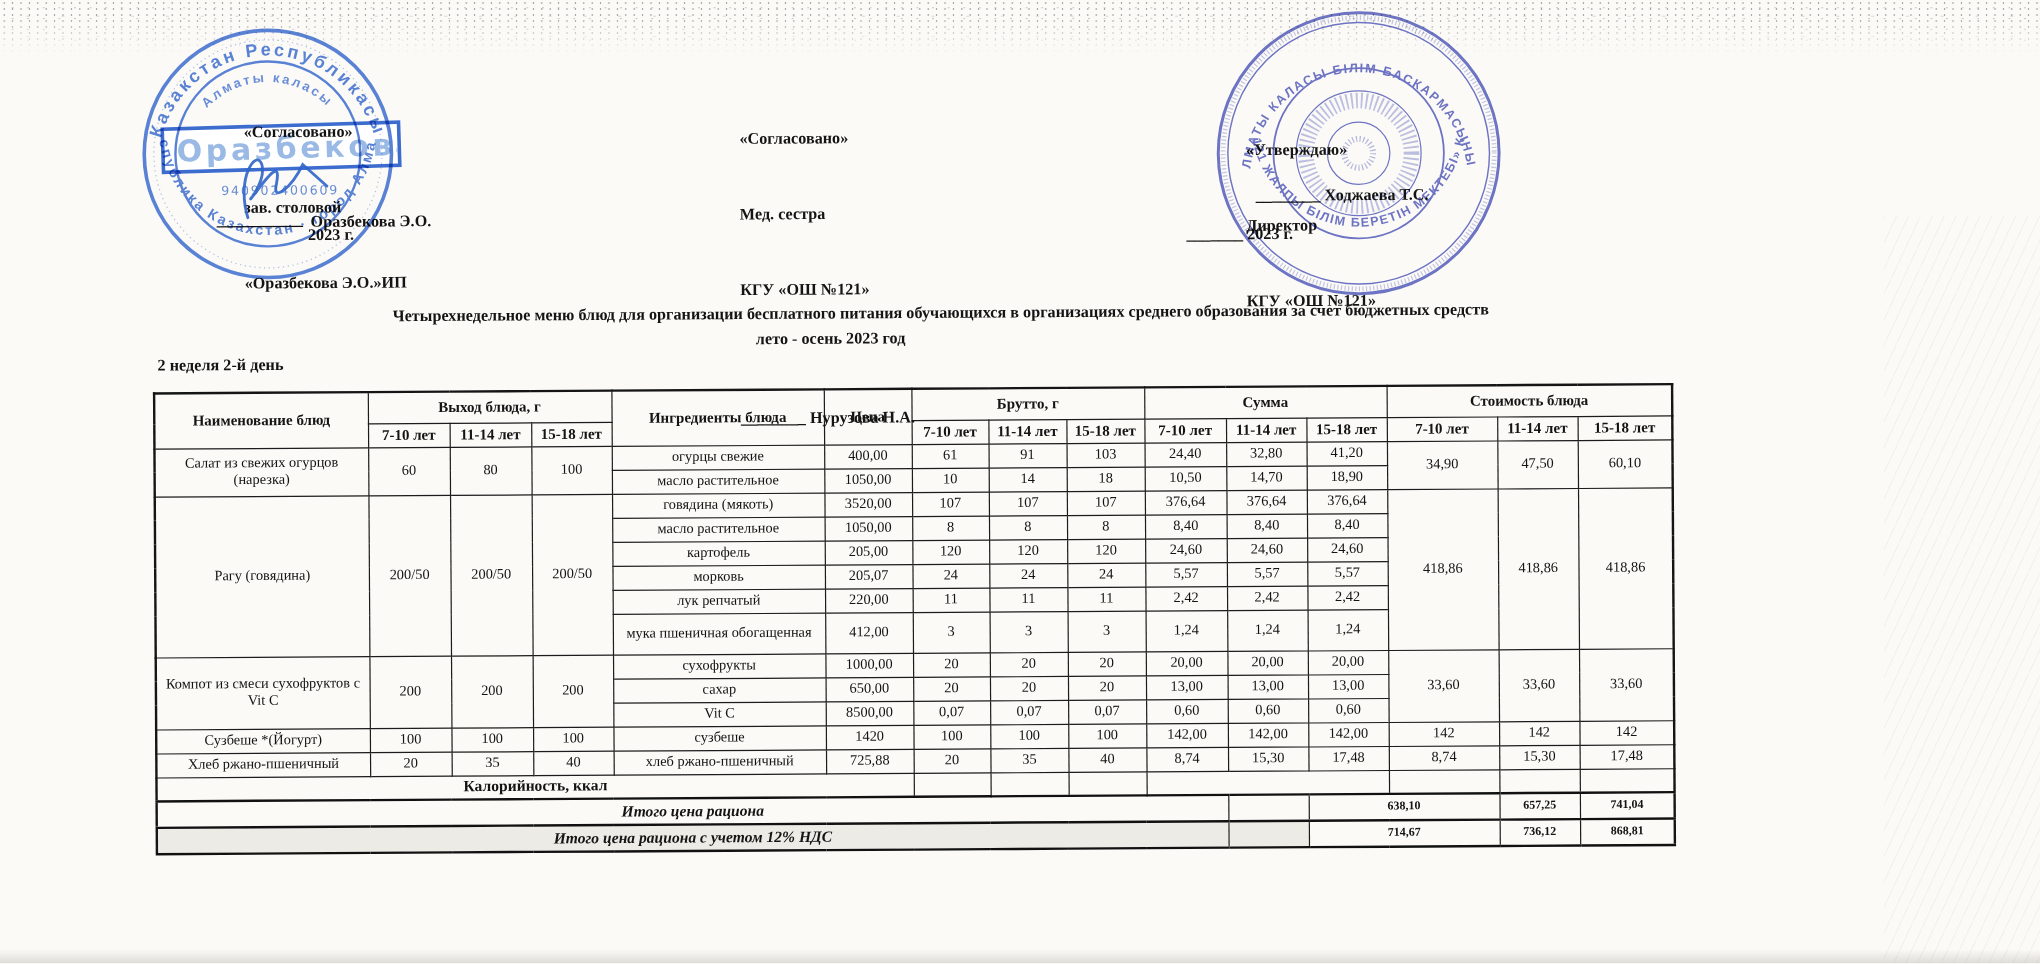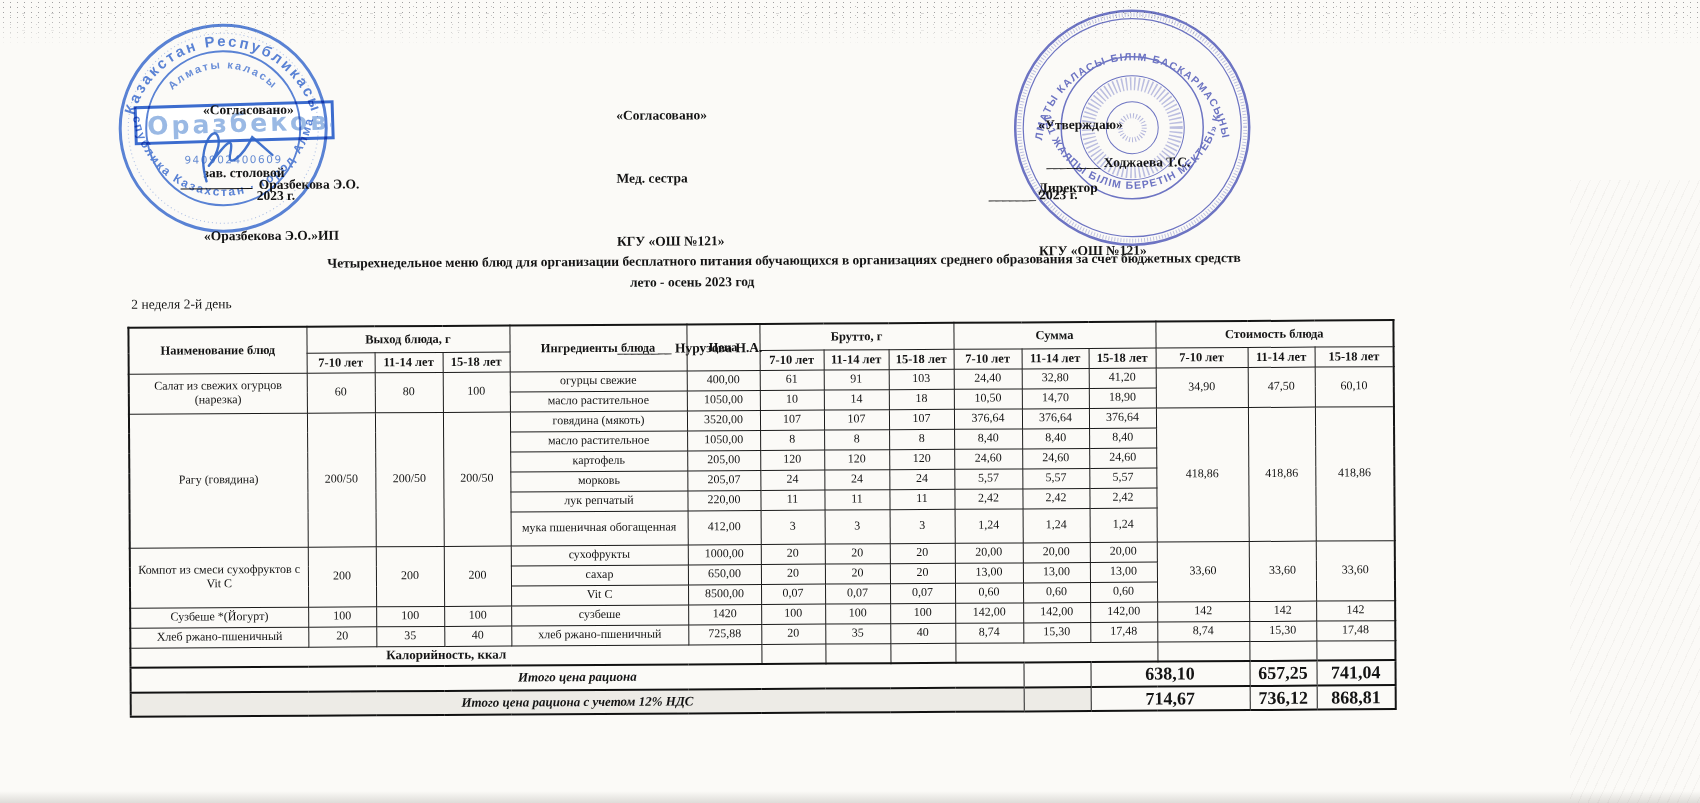--- a/index.html
+++ b/index.html
@@ -53,40 +53,40 @@
     font-family:"DejaVu Sans", sans-serif; font-size:10.5px; letter-spacing:1.5px;
     color:#4d79cc; opacity:.85;
   }
   .stamp-svg{ position:absolute; mix-blend-mode:multiply; z-index:7; }
   .scribble{ position:absolute; left:190px; top:112px; z-index:8; }
 
   
   .doc-title{ position:absolute; left:150px; top:250px; width:1270px; text-align:center;
     font-weight:bold; font-size:13.5px; line-height:21px; z-index:2;}
   .doc-title .t2{ transform:translateX(-92px); }
-  .doc-subtitle{ position:absolute; left:132px; top:293px; font-weight:normal; font-size:13.5px; z-index:2;}
+  .doc-subtitle{ position:absolute; left:132px; top:293px; font-weight:bold; font-size:13.5px; z-index:2;}
 
   
   .menu-table{
     position:absolute; left:128px; top:323px; z-index:2;
     border-collapse:collapse; table-layout:fixed;
     font-size:12px; line-height:1.15;
     border:2px solid #151515;
   }
   .menu-table th, .menu-table td{ border:1px solid #1c1c1c; padding:1px 3px; text-align:center; vertical-align:middle; overflow:hidden;}
   .menu-table th{ font-size:12.5px; }
   .hr1{height:26px;} .hr2{height:20px;}
   .dr{height:20px;}
   .dish{ text-align:left; vertical-align:top; }
   .ing{ text-align:left; }
   .top{ vertical-align:top; }
   .krow{height:20px;}
   .frow{height:22px;}
   .flabel{ font-weight:bold; font-style:italic; text-align:left; font-size:13px;}
-  .fval{ font-weight:bold; text-align:right; padding-right:5px; font-size:18px;}
+  .fval{ font-weight:bold; text-align:right; padding-right:5px; font-size:10px;}
   .kcal-label{ font-weight:bold; text-align:left; font-size:13px;}
   .nds-row td{ border-top:2px solid #111; border-bottom:2.5px solid #111;}
   .itogo-row td{ border-top:2px solid #111;}
   .shade{ background:#edebe6; }
 </style>
 </head>
 <body>
 
 <div class="page">
   <div class="content">

